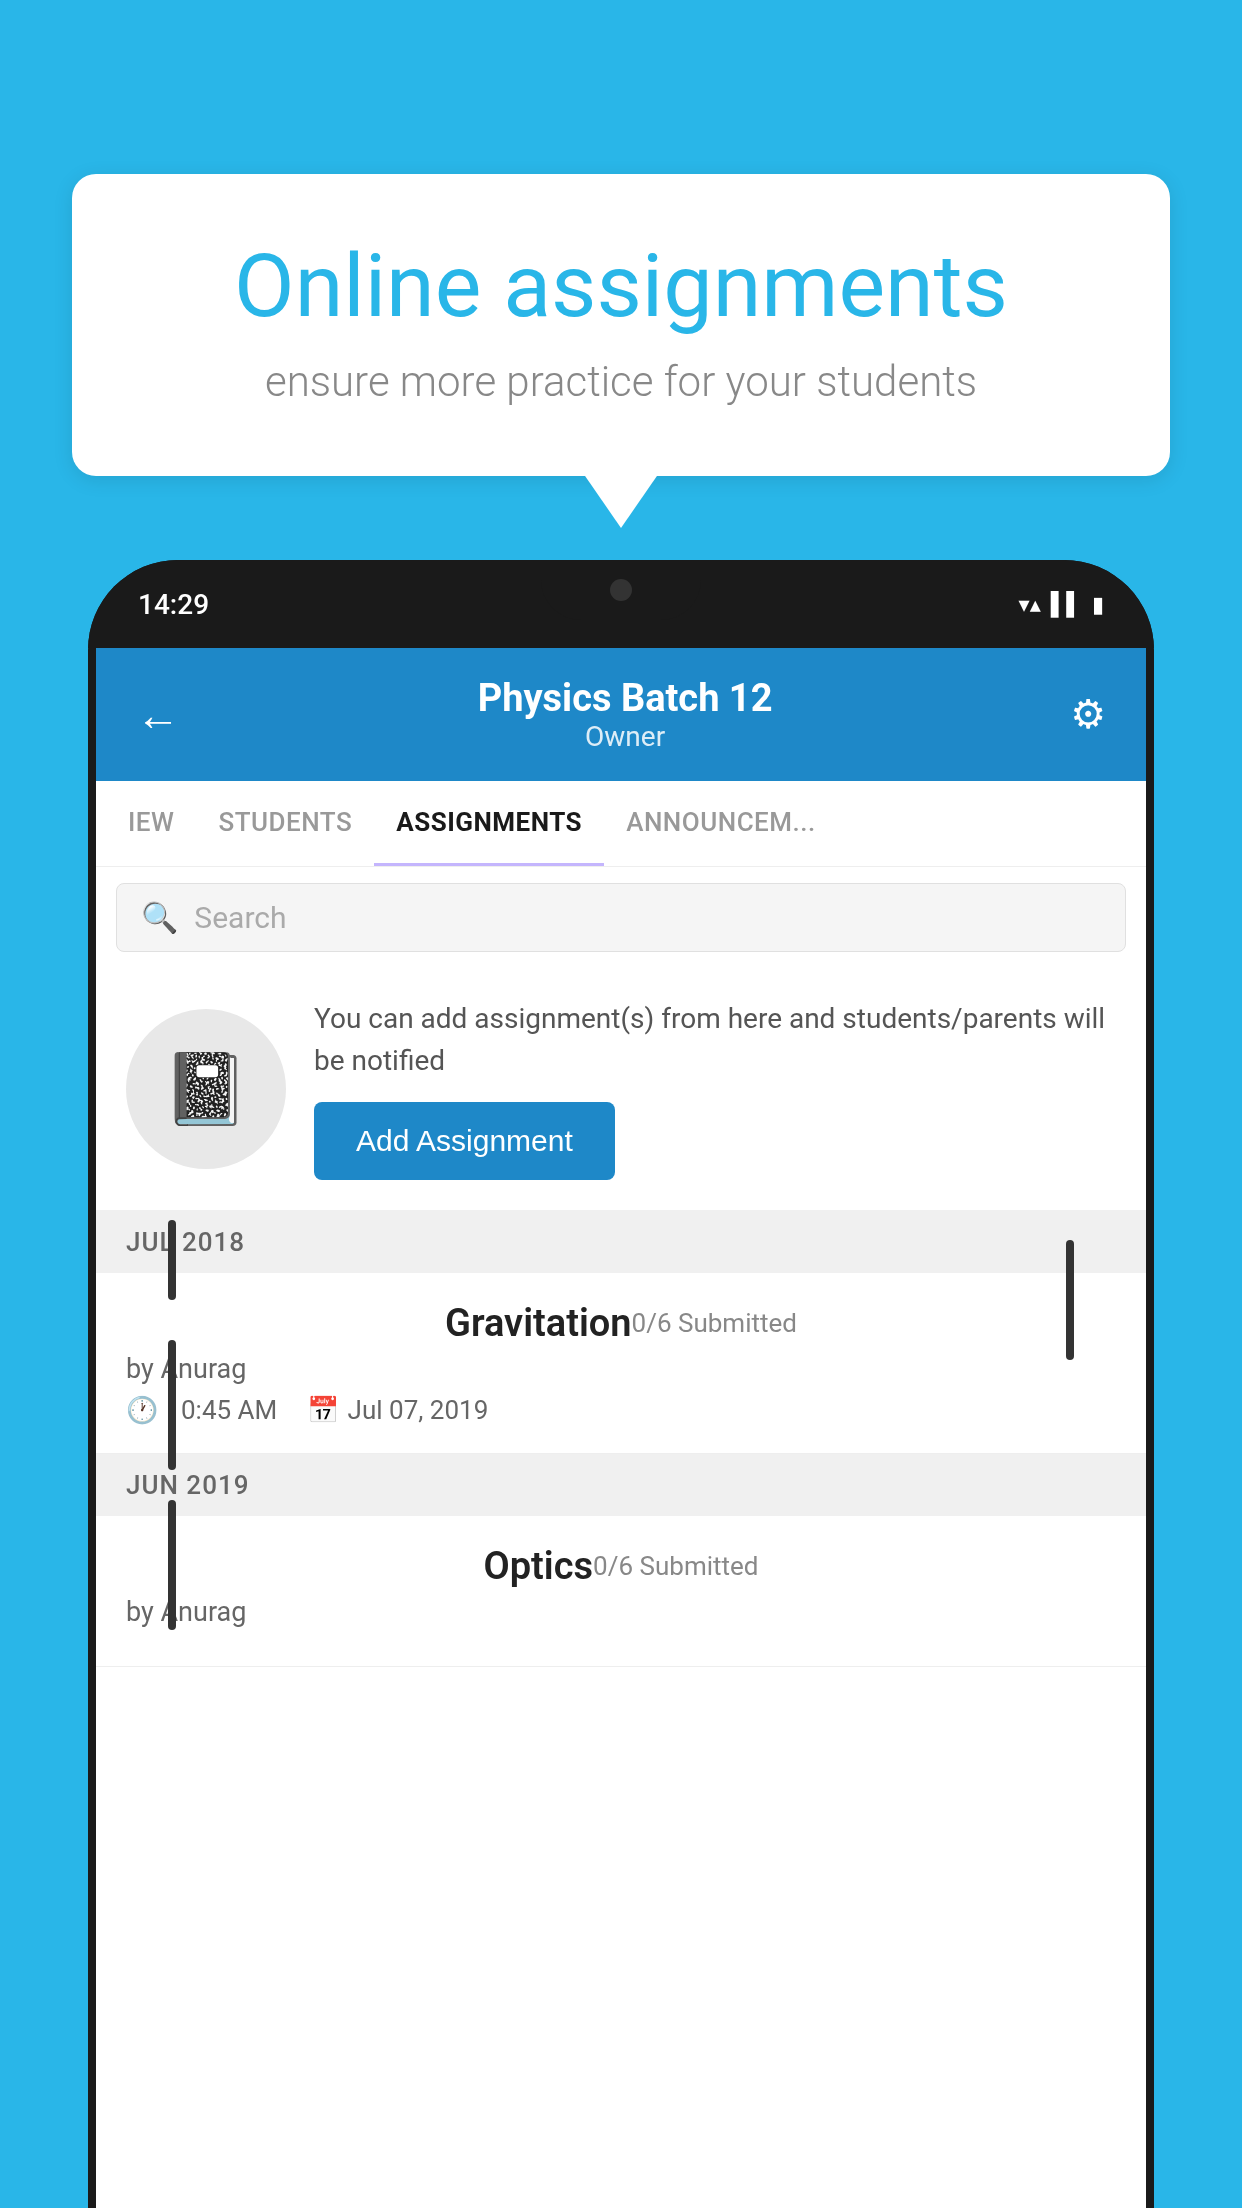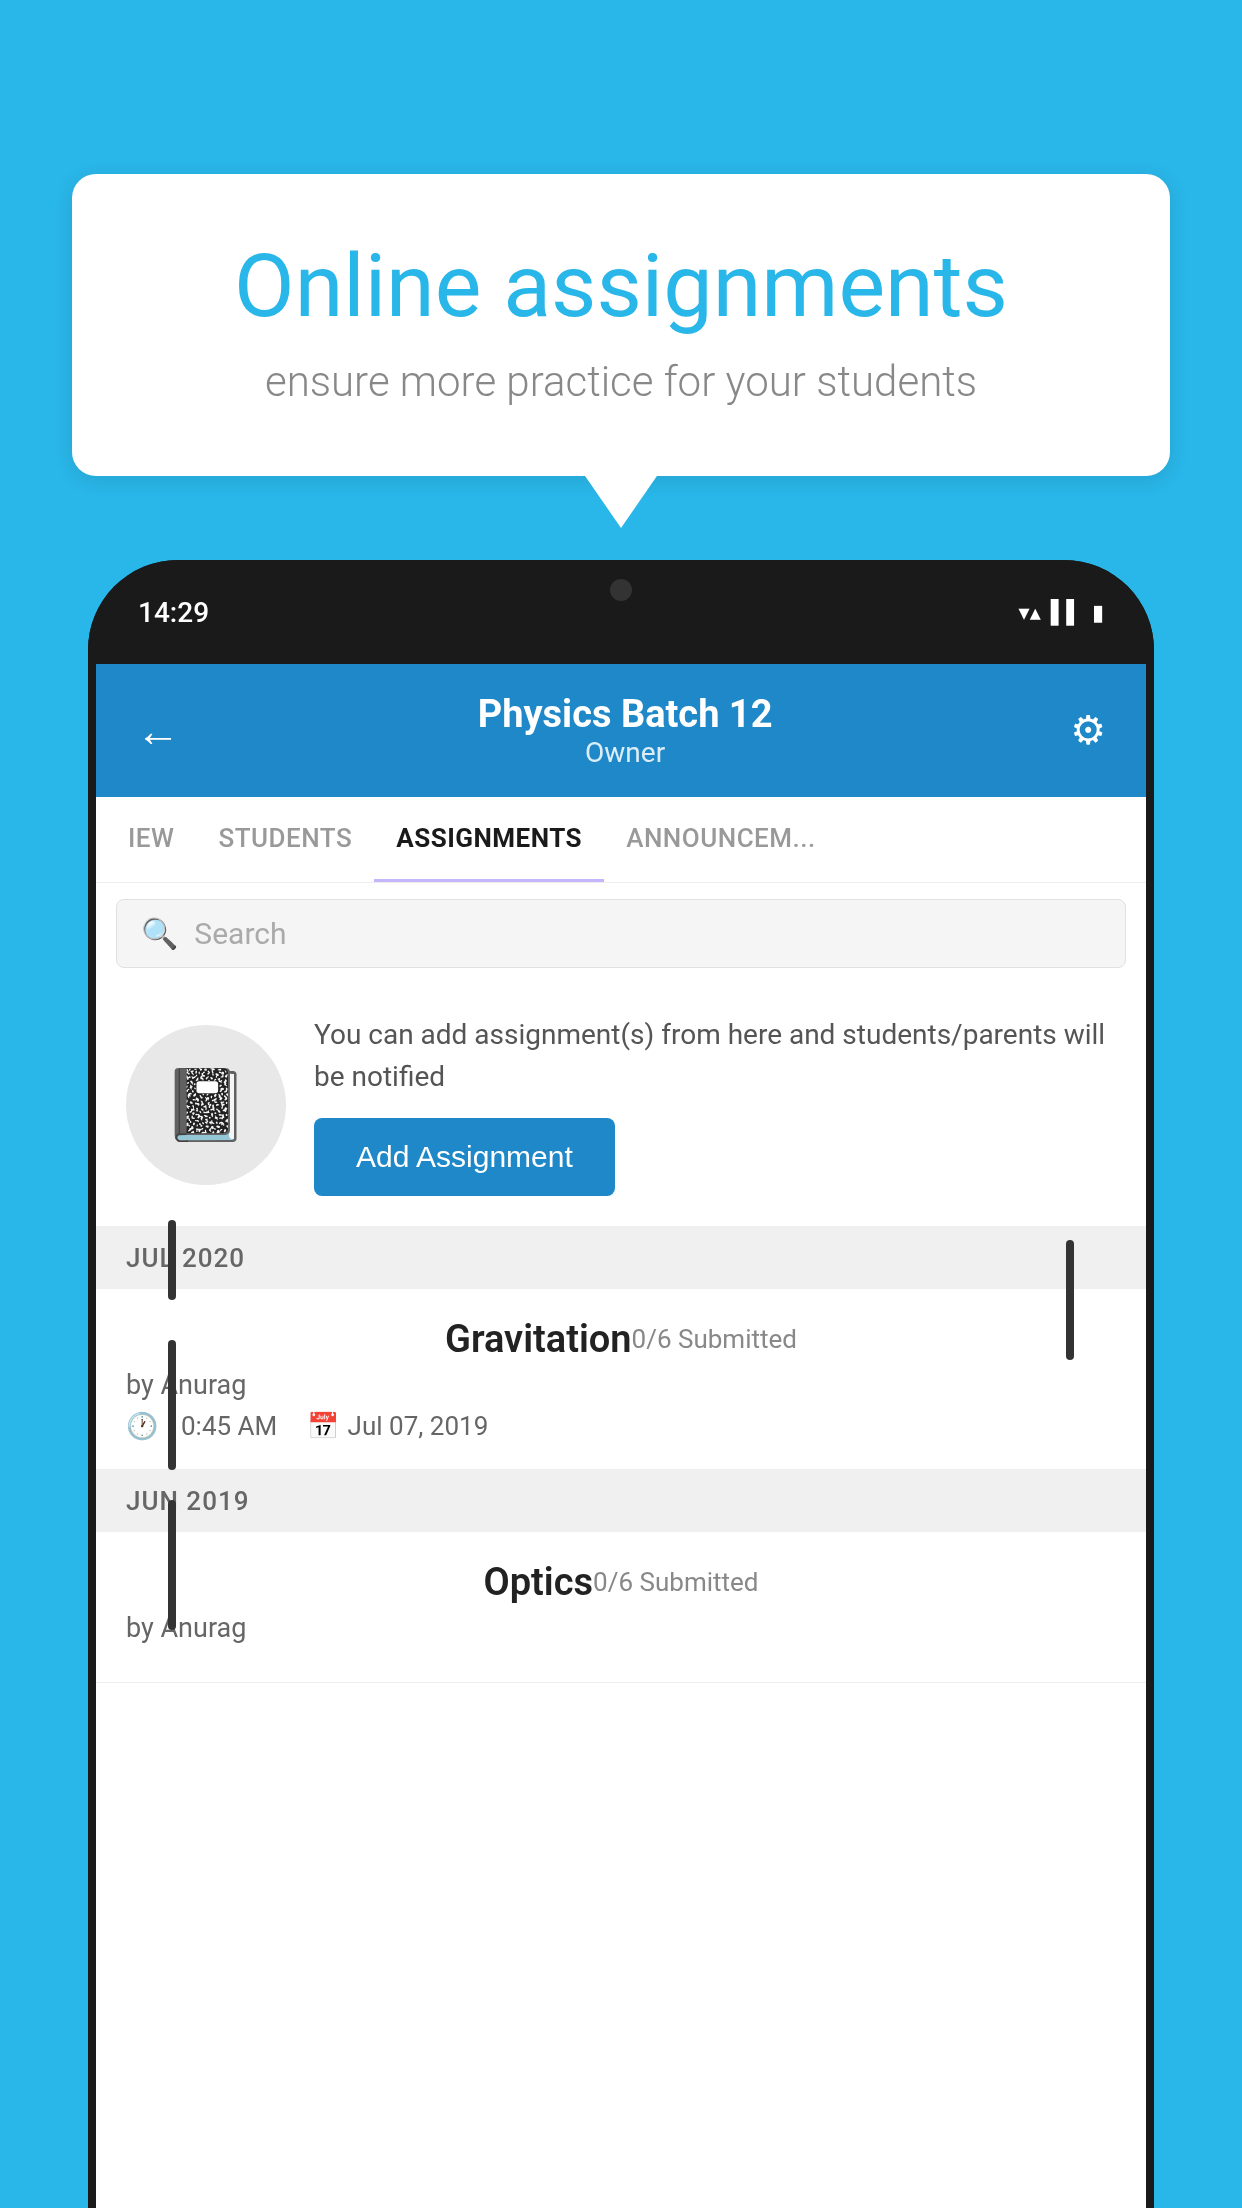--- a/index.html
+++ b/index.html
@@ -66,21 +66,21 @@
       bottom: 0;
       background: #1a1a1a;
       border-radius: 90px 90px 0 0;
       padding: 0;
       overflow: hidden;
     }
 
     
     .phone-top-bar {
       background: #1a1a1a;
-      height: 104px;
+      height: 88px;
       display: flex;
       align-items: center;
       justify-content: space-between;
       padding: 0 50px;
       position: relative;
     }
 
     .phone-notch {
       position: absolute;
       top: 0;
@@ -422,21 +422,21 @@
       <div class="promo-icon-circle">
         <span class="notebook-icon">📓</span>
       </div>
       <div class="promo-content">
         <p class="promo-text">You can add assignment(s) from here and students/parents will be notified</p>
         <button class="add-assignment-btn">Add Assignment</button>
       </div>
     </div>
 
     <div class="section-header">
-      <span>JUL 2020</span>
+      <span>JUL 2018</span>
     </div>
 
     <div class="assignment-item">
       <div class="assignment-top-row">
         <span class="assignment-title">Gravitation</span>
         <span class="assignment-submitted">0/6 Submitted</span>
       </div>
       <div class="assignment-by">by Anurag</div>
       <div class="assignment-meta">
         <div class="meta-item">

